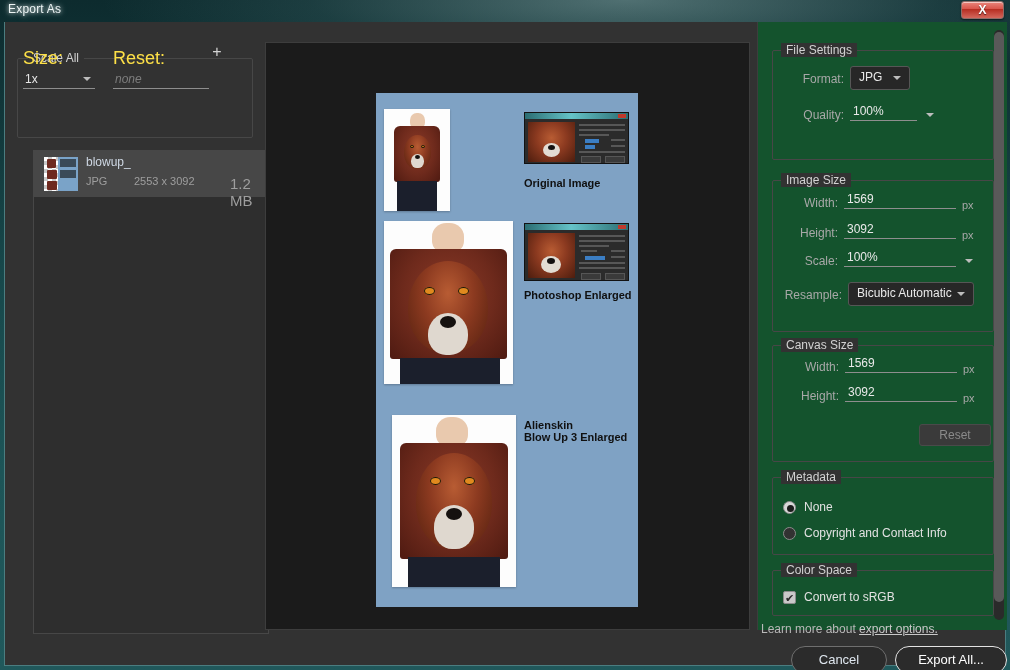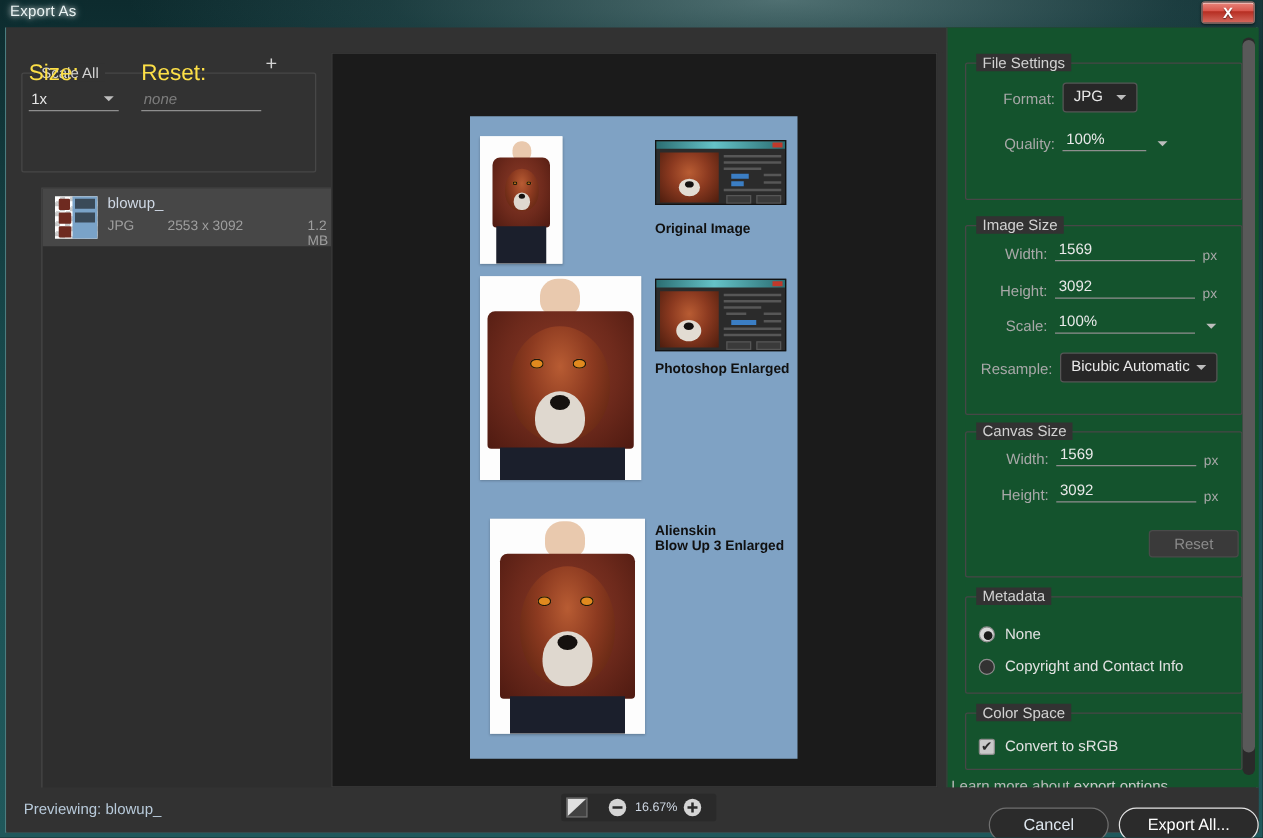--- a/index.html
+++ b/index.html
@@ -132,21 +132,21 @@
   }
   #file-thumb .tpanel {
     position:absolute; background:#3a4a58;
   }
   #file-name {
     position: absolute; left: 52px; top: 4px;
     font-size: 12px; color: #cfd8e4;
   }
   #file-meta-type { position: absolute; left: 52px; top: 24px; font-size: 11px; color: #9e9e9e; }
   #file-meta-dims { position: absolute; left: 100px; top: 24px; font-size: 11px; color: #9e9e9e; }
-  #file-meta-size { position: absolute; left: 196px; top: 24px; font-size: 11px; color: #9e9e9e; margin-left: 16px; }
+  #file-meta-size { position: absolute; left: 196px; top: 24px; font-size: 15px; color: #9e9e9e; }
 
   
   #preview-wrap {
     position: absolute; left: 260px; top: 20px;
     width: 489px; height: 588px;
     background: #323232;
     padding: 0;
   }
   #preview-canvas {
     position: absolute; left: 0px; top: 0px;
@@ -537,35 +537,18 @@
         </div>
         <div class="radio-row" style="left:10px; top:48px; width:200px; height:16px;">
           <span class="radio off"></span>
           <span class="radio-label">Copyright and Contact Info</span>
         </div>
       </div>
     </div>
 
     <div id="learn-more"><span>Learn more about </span><span id="export-options-link">export options.</span></div>
 
-    <div id="bottom-bar">
-      <div id="previewing-text">Previewing: blowup_</div>
-
-      <div id="zoom-toolbar">
-        <div id="fit-btn">
-            <span class="tri"></span>
-          </div>
-        <div id="zoom-out-btn">
-            <span class="pm-h"></span>
-          </div>
-        <div id="zoom-level">16.67%</div>
-        <div id="zoom-in-btn">
-            <span class="pm-h"></span>
-            <span class="pm-v"></span>
-          </div>
-      </div>
-    </div>
 
     <div class="action-btn" id="cancel-btn">Cancel</div>
     <div class="action-btn" id="export-all-btn">Export All...</div>
 
   </div>
 </div>
 
 </body></html>

